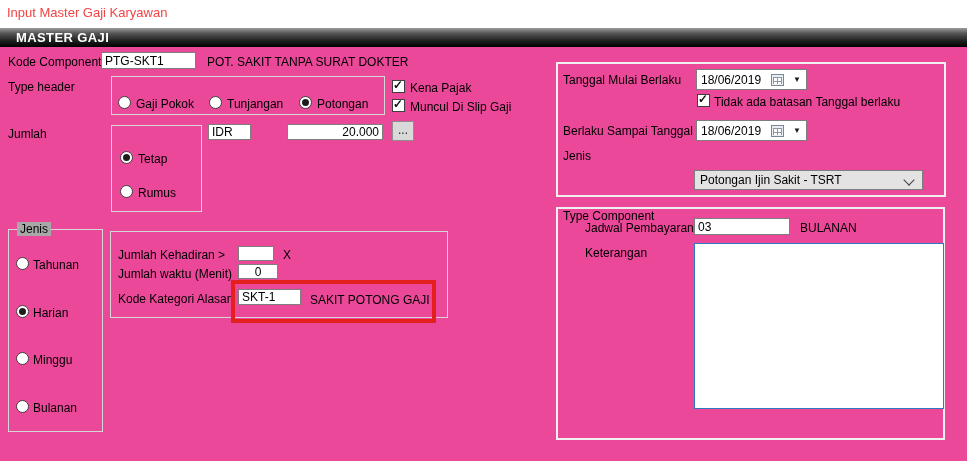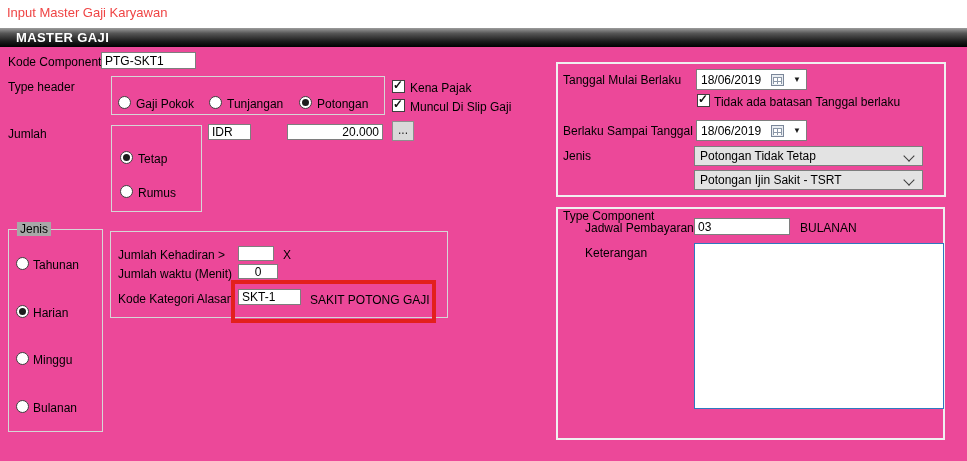--- a/index.html
+++ b/index.html
@@ -50,20 +50,21 @@
   <div class="window-title">Input Master Gaji Karyawan</div>
 
   <div class="header-bar">
     <span>MASTER GAJI</span>
   </div>
 
   <div class="form-body">
 
     <span class="lbl" style="left:8px;top:8px;">Kode Component</span>
     <input class="tb" style="left: 101px; top: 5px; width: 95px; height: 17px;" type="text" value="PTG-SKT1">
+    <span class="lbl" style="left:207px;top:8px;">POT. SAKIT TANPA SURAT DOKTER</span>
 
     <span class="lbl" style="left:8px;top:33px;">Type header</span>
 
     <div class="gbox" style="left:111px;top:29px;width:274px;height:39px;"></div>
     <span class="radio" style="left:118px;top:49px;"></span>
     <span class="lbl" style="left:136px;top:50px;">Gaji Pokok</span>
     <span class="radio" style="left:209px;top:49px;"></span>
     <span class="lbl" style="left:227px;top:50px;">Tunjangan</span>
     <span class="radio selected" style="left:299px;top:49px;"></span>
     <span class="lbl" style="left:317px;top:50px;">Potongan</span>
@@ -128,24 +129,20 @@
     <span class="lbl" style="left:563px;top:77px;">Berlaku Sampai Tanggal</span>
 
     <span class="lbl" style="left:714px;top:48px;">Tidak ada batasan Tanggal berlaku</span>
     <div class="datefield" style="left:696px;top:73px;width:111px;height:21px;">
       <span class="datetext">18/06/2019</span>
       <span class="calicon"></span>
       <span class="datearrow">▼</span>
     </div>
 
     <span class="lbl" style="left:563px;top:102px;">Jenis</span>
-    <div class="combo" style="left:694px;top:99px;width:229px;height:20px;">
-      <span class="combo-text">Potongan Tidak Tetap</span>
-      <span class="chevron"></span>
-    </div>
 
     <span class="lbl" style="left:563px;top:126px;margin-top:36px;">Type Component</span>
     <div class="combo" style="left:694px;top:123px;width:229px;height:20px;">
       <span class="combo-text">Potongan Ijin Sakit - TSRT</span>
       <span class="chevron"></span>
     </div>
 
     <div class="gbox-right" style="left:556px;top:160px;width:389px;height:233px;"></div>
 
     <span class="lbl" style="left:585px;top:174px;">Jadwal Pembayaran</span>

